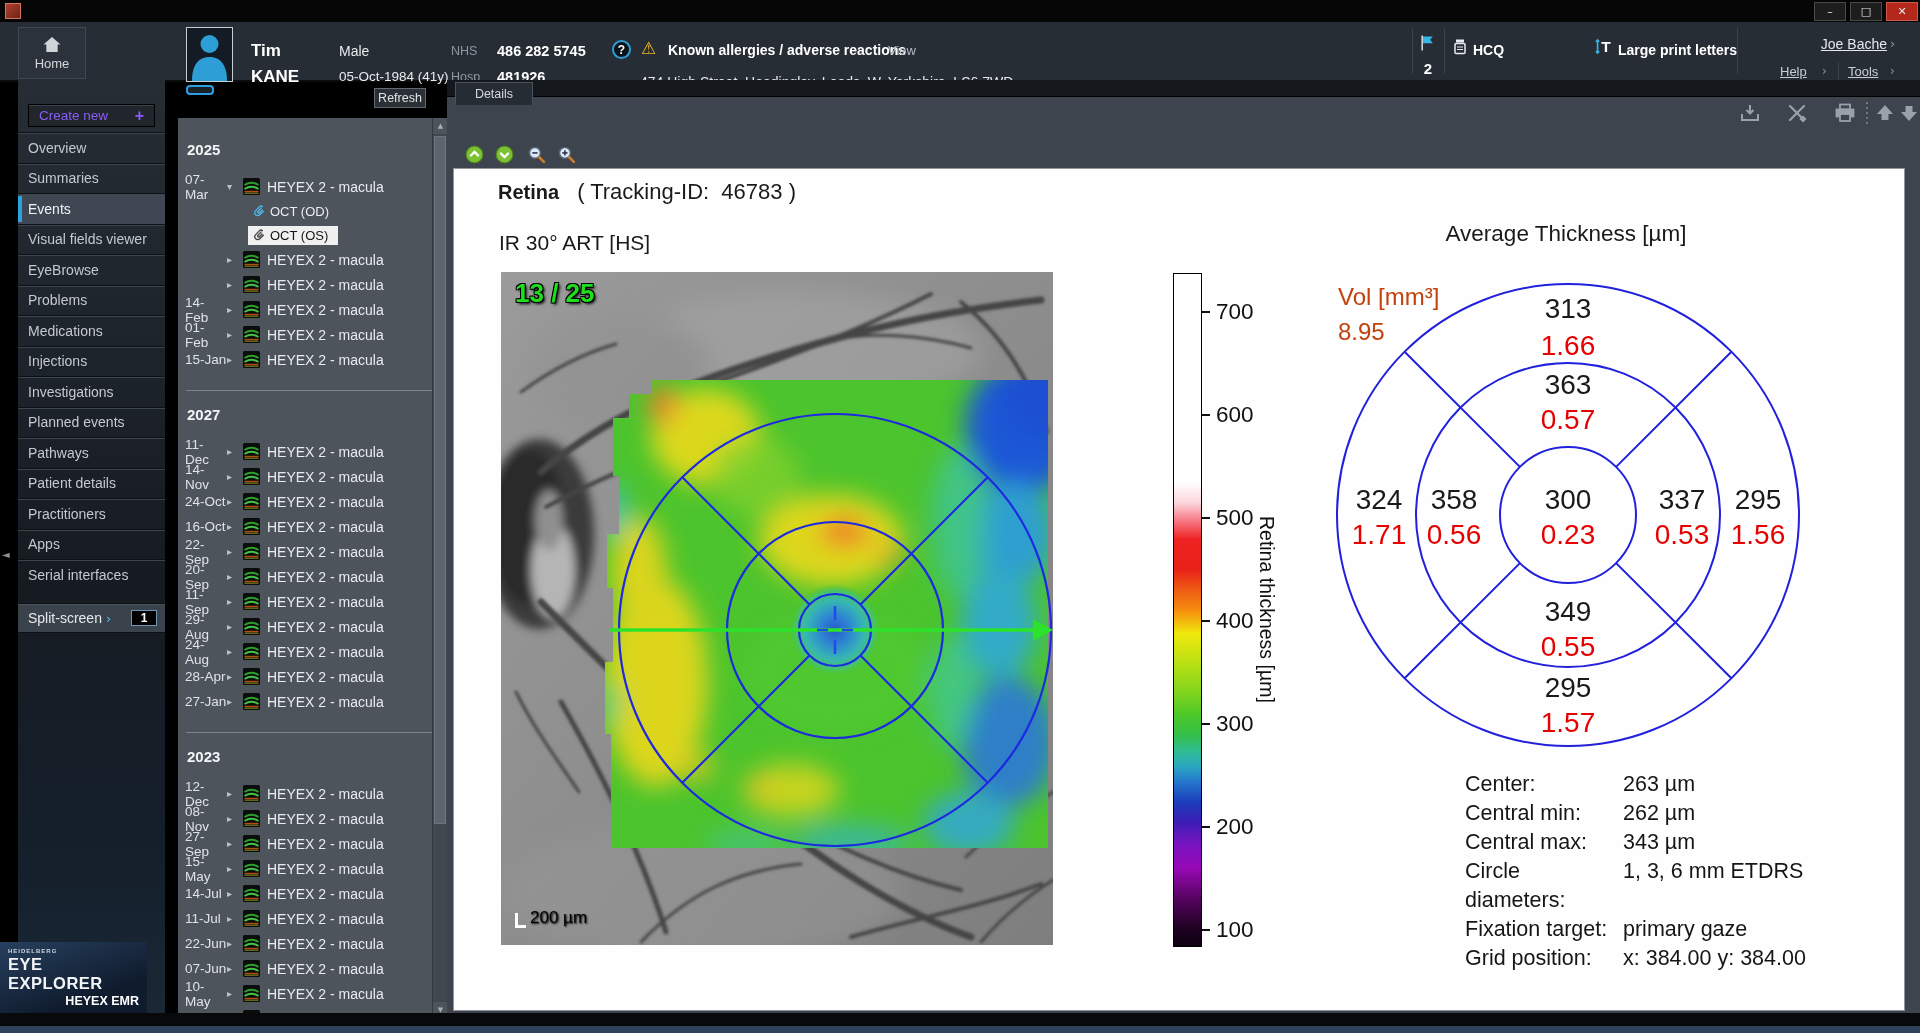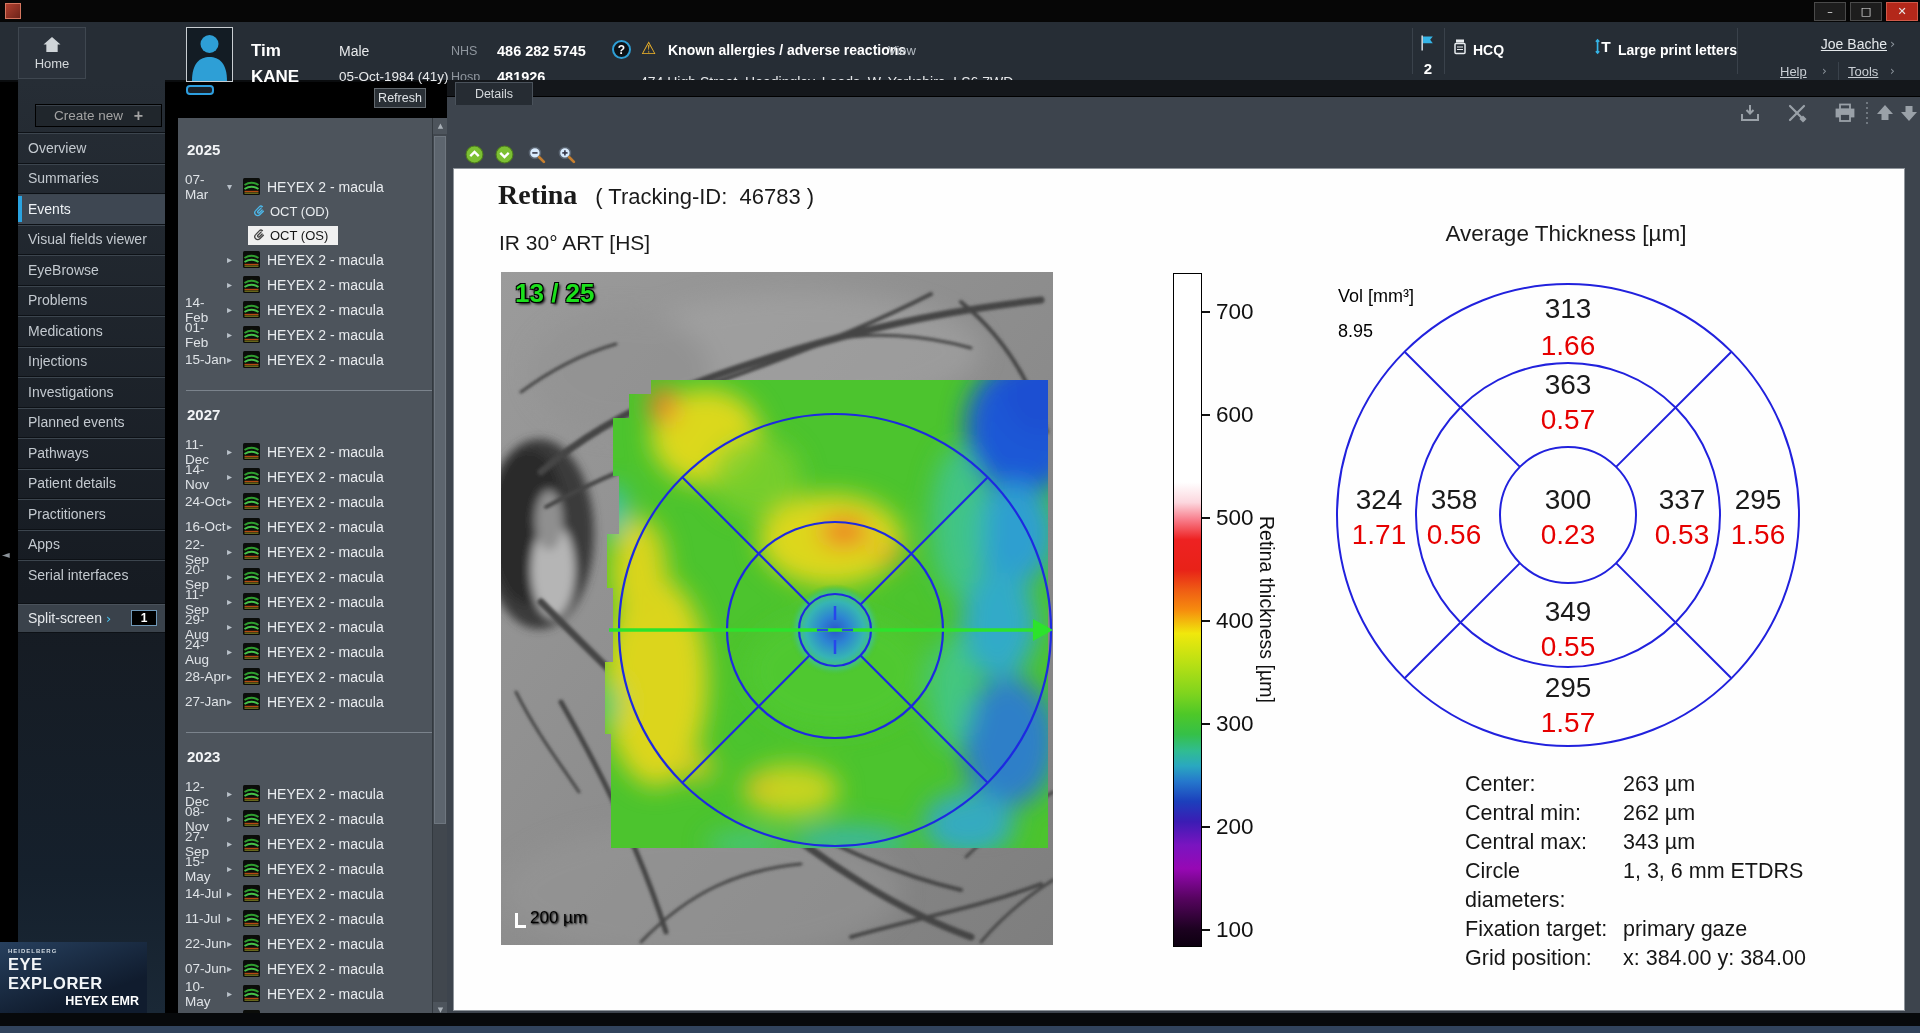--- a/index.html
+++ b/index.html
@@ -52,21 +52,21 @@
   #help-chev{left:1822px;top:42px;color:#8e969e;font-size:12px;}
   #tools-sep{left:1838px;top:40px;width:1px;height:18px;background:#3a424b;}
   #tools-l{left:1848px;top:42px;color:#c9ced4;font-size:13px;text-decoration:underline;}
   #tools-chev{left:1890px;top:42px;color:#8e969e;font-size:12px;}
 
   
   #sidebar{left:18px;top:80px;width:147px;height:933px;
            background:linear-gradient(#262d35,#161b22 55%,#15202c 85%,#1a2836);}
   #create-new{left:10px;top:24px;width:127px;height:23px;background:#20262c;border:1px solid #000;
               box-shadow:inset 0 1px 0 #39414a;box-sizing:border-box;display:flex;align-items:center;
-              justify-content:space-between;padding:0 18px;color:#a3a3a3;font-size:13.5px;margin-left:7px;}
+              justify-content:space-between;padding:0 10px;color:#8b5cf6;font-size:13.5px;}
   #create-new .plus{font-size:16px;font-weight:bold;}
   #nav{left:0;top:52px;width:147px;list-style:none;margin:0;padding:0;}
   #nav li{height:30.5px;display:flex;align-items:center;padding-left:10px;color:#c3c9cf;font-size:14px;
           border-top:1px solid #0d1116;box-shadow:inset 0 1px 0 #3c454e;box-sizing:border-box;position:relative;}
   #nav li.active{background:#3e4752;color:#eef2f5;}
   #nav li.active::before{content:'';position:absolute;left:0;top:2px;bottom:2px;width:4px;background:#2aa3e0;}
   #split-bar{left:0;top:523px;width:147px;height:30px;background:#3a424b;border-top:1px solid #0d1116;
              border-bottom:1px solid #0d1116;box-shadow:inset 0 1px 0 #4a525b;box-sizing:border-box;
              display:flex;align-items:center;padding:0 8px 0 10px;color:#e6e9ec;font-size:14px;}
   #split-bar .chev{color:#49c3f0;margin-left:4px;font-size:13px;}
@@ -115,42 +115,42 @@
   #ic-download{left:1739px;} #ic-edit{left:1786px;} #ic-print{left:1834px;}
   #ic-dotsep{left:1866px;top:102px;width:2px;height:22px;
              background:repeating-linear-gradient(#707880 0 2px,transparent 2px 5px);}
   #ic-up{left:1874px;} #ic-down{left:1898px;}
   .ticon{top:145px;width:19px;height:19px;}
   #ic-panup{left:465px;} #ic-pandown{left:495px;} #ic-zoomout{left:527px;} #ic-zoomin{left:557px;}
 
   #doc{left:453px;top:168px;width:1452px;height:843px;background:#fefefe;border:1px solid #8f959b;box-sizing:border-box;}
   .doc-el{position:absolute;color:#1a1a1a;}
   #doc-title{left:44px;top:10px;display:flex;align-items:baseline;}
-  #doc-title .t{font-size:28px;font-weight:bold;font-family:Liberation Serif, serif;}
+  #doc-title .t{font-size:20px;font-weight:bold;}
   #doc-title .trk{font-size:22px;margin-left:18px;}
   #ir-label{left:45px;top:62px;font-size:21px;}
   #fundus-wrap{left:47px;top:103px;width:552px;height:673px;overflow:hidden;background:#888;}
   #frame-counter{position:absolute;left:14px;top:6px;color:#1ce01c;font-size:26px;font-weight:bold;
      text-shadow:1px 1px 0 #000,-1px 1px 0 #000,1px -1px 0 #000,-1px -1px 0 #000,2px 2px 3px #000;}
   #scale-wrap{position:absolute;left:14px;top:636px;display:flex;align-items:flex-end;
               color:#000000;font-size:17px;text-shadow:1px 1px 2px #000;}
   #scale-bracket{width:11px;height:15px;border-left:3px solid #fff;border-bottom:3px solid #fff;margin-right:4px;box-sizing:border-box;}
   #colorbar{left:719px;top:104px;width:27px;height:672px;border:1px solid #000;box-sizing:content-box;
     background:linear-gradient(#ffffff 0%,#ffffff 31%,#fcd7de 34%,#f87f8d 36.5%,#ee2222 39.5%,#e82218 44%,
       #ef5c14 47%,#f68c0e 50%,#f0e80c 53.5%,#b8e014 58%,#7ed41e 62.5%,#4ec828 65.5%,#35c048 68.5%,
       #30bc92 71%,#2aa8c0 73.2%,#2578cc 75.5%,#1c3fbc 78.5%,#3b1cb4 81.5%,#7a14c0 85%,#9708b4 88.5%,
       #55045e 93%,#1c0220 97.5%,#0d0010 100%);}
   #cbticks{left:748px;top:104px;width:60px;height:672px;}
   .cbtick-line{position:absolute;left:0;width:8px;height:2px;background:#111;}
   .cbtick-lab{position:absolute;left:14px;font-size:22.5px;color:#111;transform:translateY(-50%);}
   #cb-axis{left:798px;top:104px;height:672px;width:28px;writing-mode:vertical-rl;display:flex;align-items:center;
            justify-content:center;font-size:19.5px;color:#111;}
   #etdrs-title{left:912px;top:52px;width:400px;text-align:center;font-size:22.5px;}
   #etdrs-svg{left:867px;top:92px;}
-  #vol-block{left:884px;top:110px;color:#000000;font-size:18px;line-height:35px;}
+  #vol-block{left:884px;top:110px;color:#c2410c;font-size:24px;line-height:35px;}
   #stats{left:1011px;top:601px;display:grid;grid-template-columns:158px auto;font-size:21.5px;line-height:29px;color:#161616;}
 
   #bottombar{left:0;top:1013px;width:1920px;height:20px;background:#07090b;}
   #bottomline{left:0;top:1026px;width:1920px;height:7px;background:#31435c;}
   svg{display:block;}
   .etxt{font-family:"Liberation Sans",sans-serif;font-size:28px;text-anchor:middle;}
   .etxt.blk{fill:#1a1a1a;} .etxt.red{fill:#e60000;}
 </style>
 </head>
 <body>

